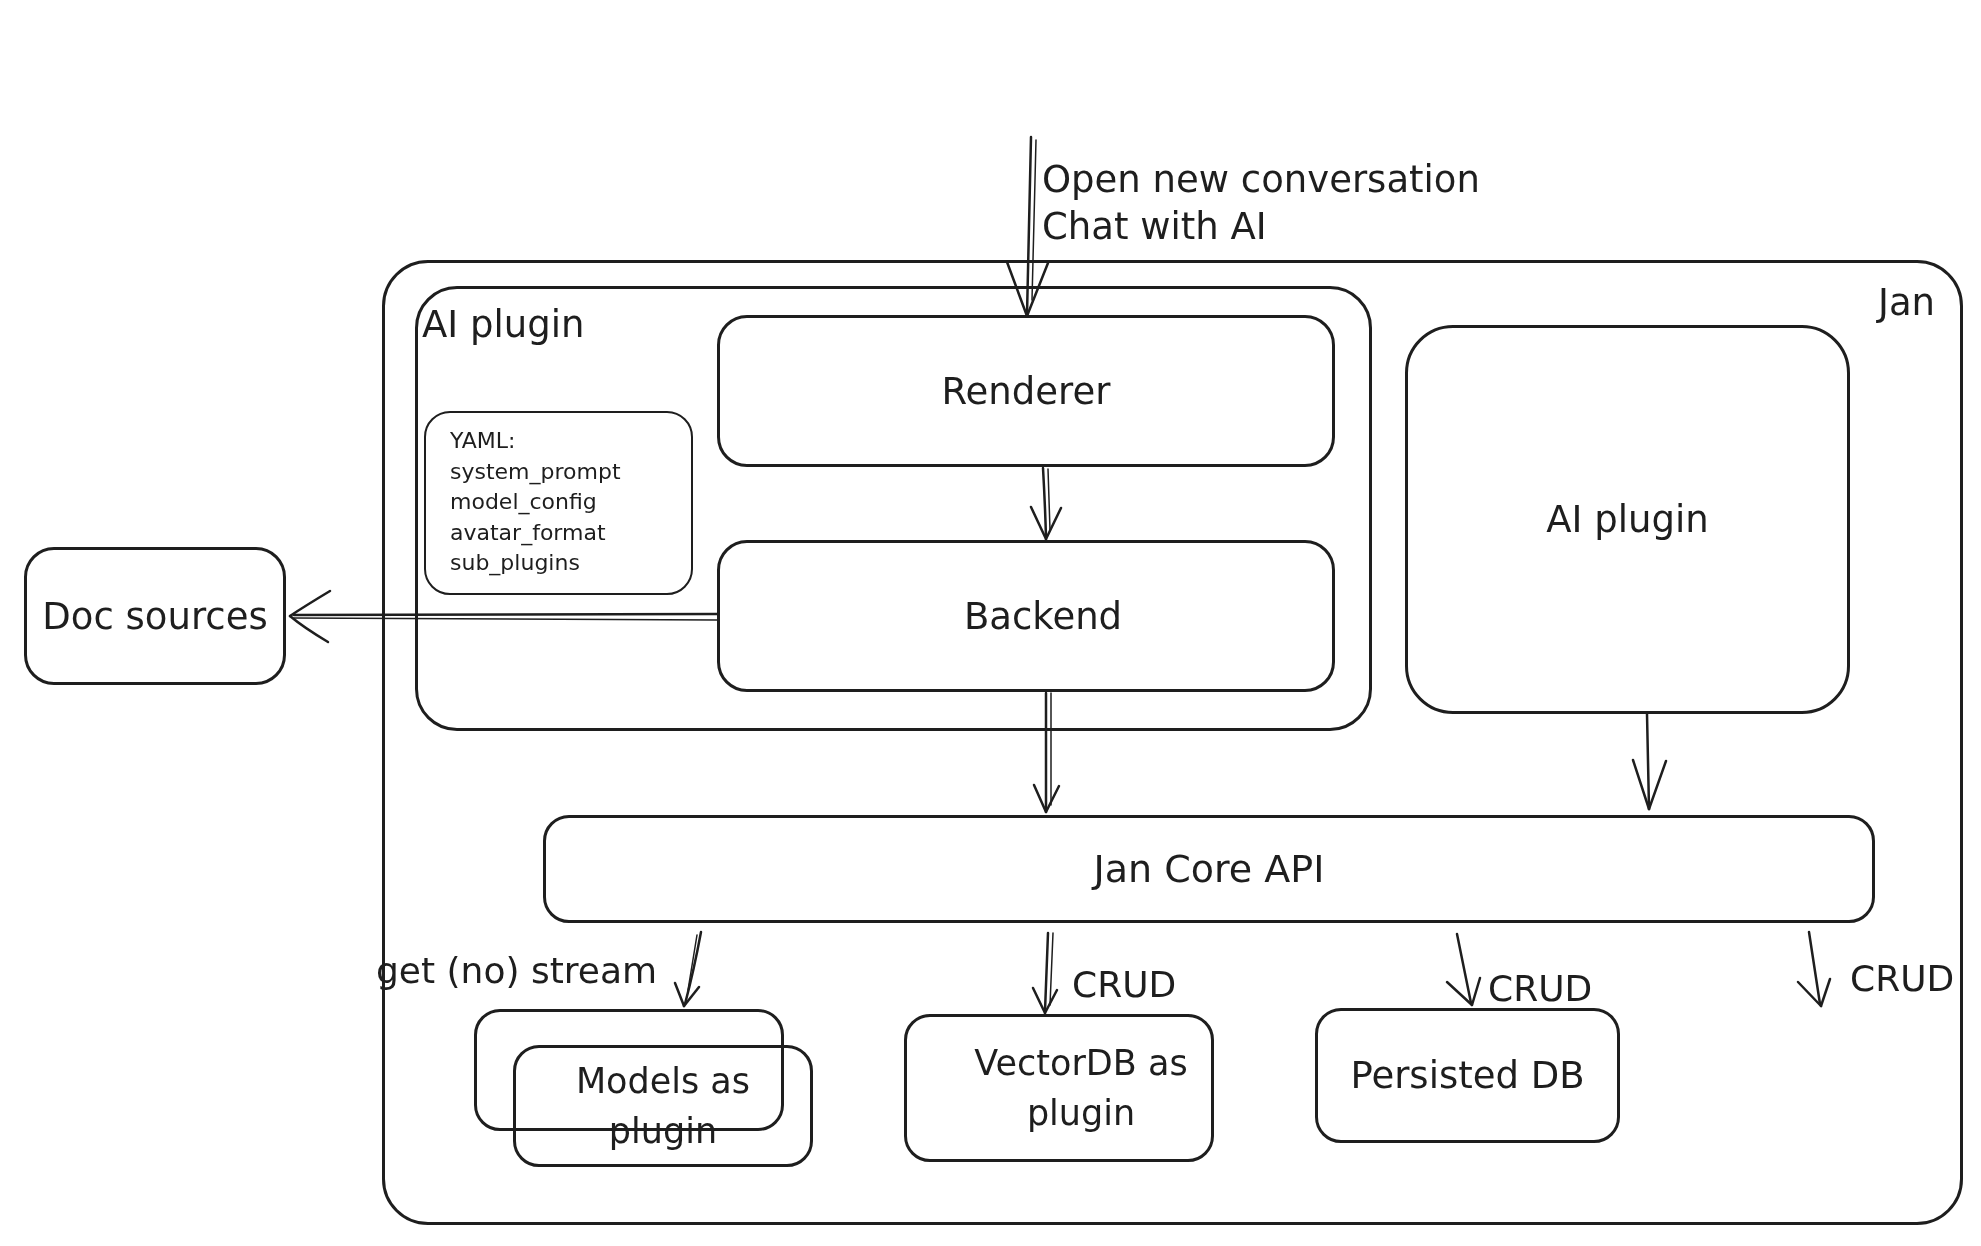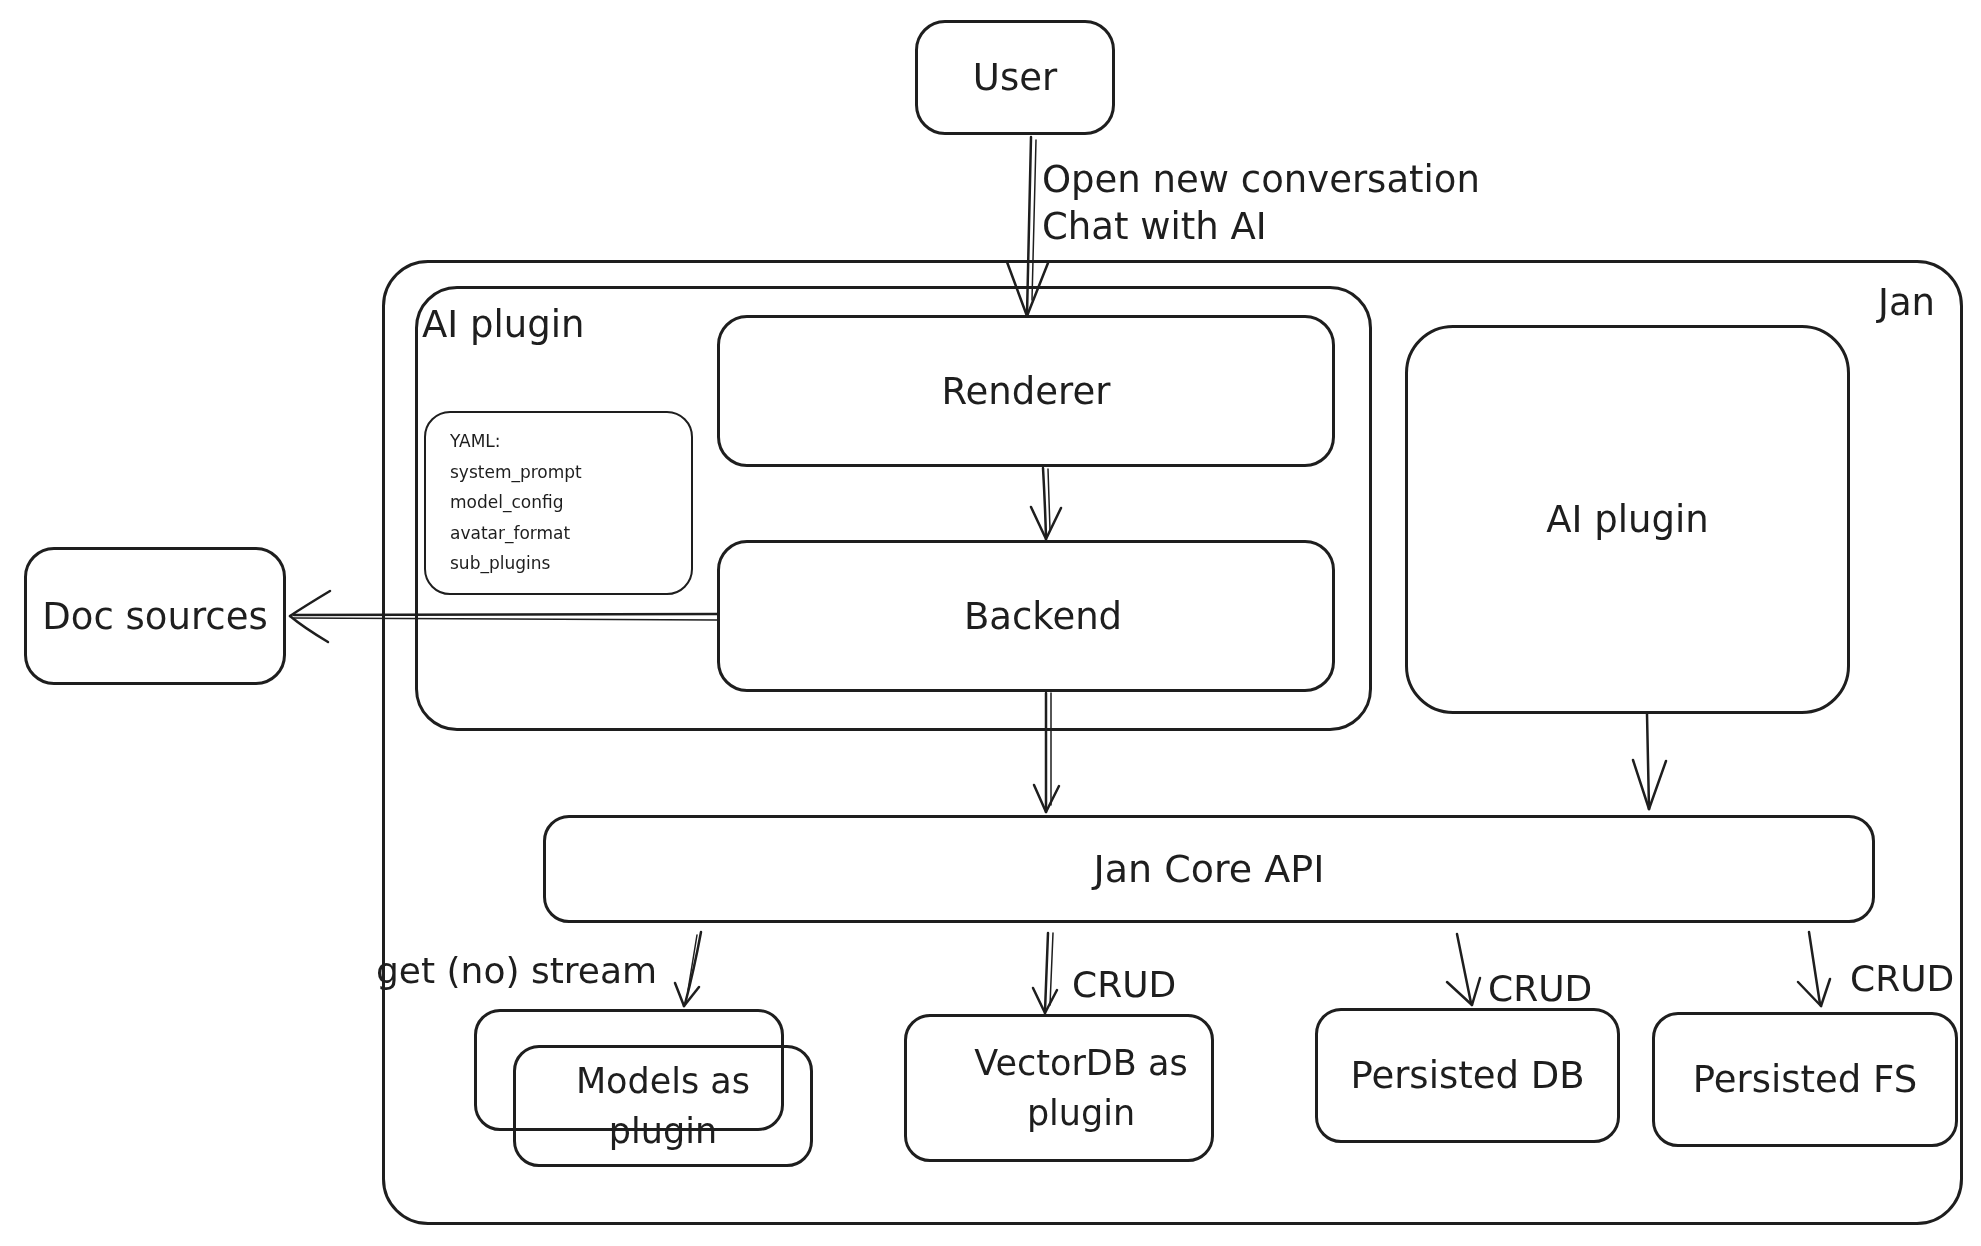--- a/index.html
+++ b/index.html
@@ -35,21 +35,21 @@
   .node-text { font-size: 37px; }
   .two-line { font-size: 35px; line-height: 50px; }
   .note-box {
     border-width: 2.5px;
     border-radius: 26px;
     align-items: flex-start;
     justify-content: flex-start;
     text-align: left;
     padding: 13px 10px 10px 24px;
   }
-  .note-lines { font-size: 17px; line-height: 30.5px; white-space: normal; }
+  .note-lines { font-size: 22px; line-height: 30.5px; white-space: normal; }
   .note-lines div { white-space: nowrap; }
   svg.wires {
     position: absolute;
     left: 0; top: 0;
     width: 1981px; height: 1246px;
     pointer-events: none;
   }
   svg.wires path {
     stroke: #1e1e1e;
     stroke-width: 2.5;
@@ -63,23 +63,20 @@
 <body>
 
 <div class="canvas">
 
   <div class="box container-box" style="left:382px; top:260px; width:1581px; height:965px;"></div>
   <div class="label node-text" style="left:1878px; top:280px;">Jan</div>
 
   <div class="box container-box" style="left:415px; top:286px; width:957px; height:445px; border-radius:42px;"></div>
   <div class="label node-text" style="left:422px; top:302px;">AI plugin</div>
 
-  <div class="box node-text" style="left:915px; top:20px; width:200px; height:115px;">
-    <span>User</span>
-  </div>
 
   <div class="label" style="left:1042px; top:156px; font-size:37px; line-height:47px;">Open new conversation
 Chat with AI</div>
 
   <div class="box note-box" style="left:424px; top:411px; width:269px; height:184px;">
     <div class="note-lines">
       <div>YAML:</div>
       <div>system_prompt</div>
       <div>model_config</div>
       <div>avatar_format</div>
@@ -117,23 +114,20 @@
 plugin</span>
   </div>
 
   <div class="box two-line" style="left:904px; top:1014px; width:310px; height:148px; border-radius:26px;padding-left:44px;">
     <span>VectorDB as
 plugin</span>
   </div>
 
   <div class="box node-text" style="left:1315px; top:1008px; width:305px; height:135px; border-radius:26px;justify-content:center;">
     <span>Persisted DB</span>
-  </div>
-  <div class="box node-text" style="left:1652px; top:1012px; width:306px; height:135px; border-radius:26px;">
-    <span>Persisted FS</span>
   </div>
 
   <svg class="wires" viewBox="0 0 1981 1246">
     <g>
       <path d="M 1031 137 L 1027 315"></path>
       <path class="echo" d="M 1036 140 L 1032 300"></path>
       <path d="M 1007 262 L 1027 316"></path>
       <path d="M 1048 263 L 1027 316"></path>
     </g>
     <g>

